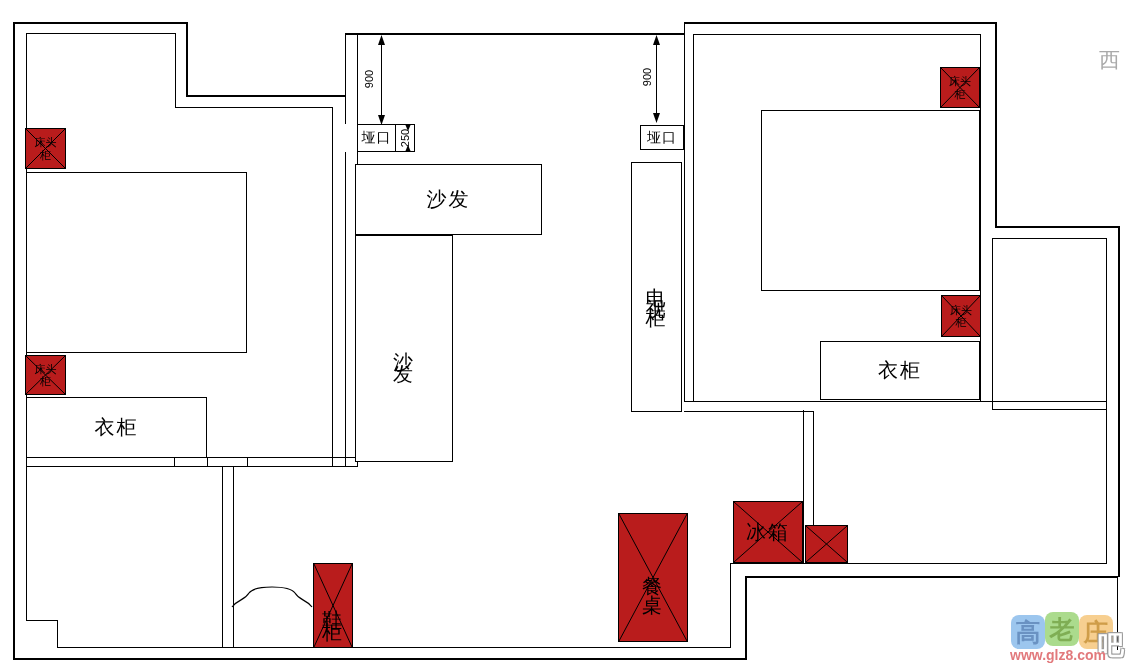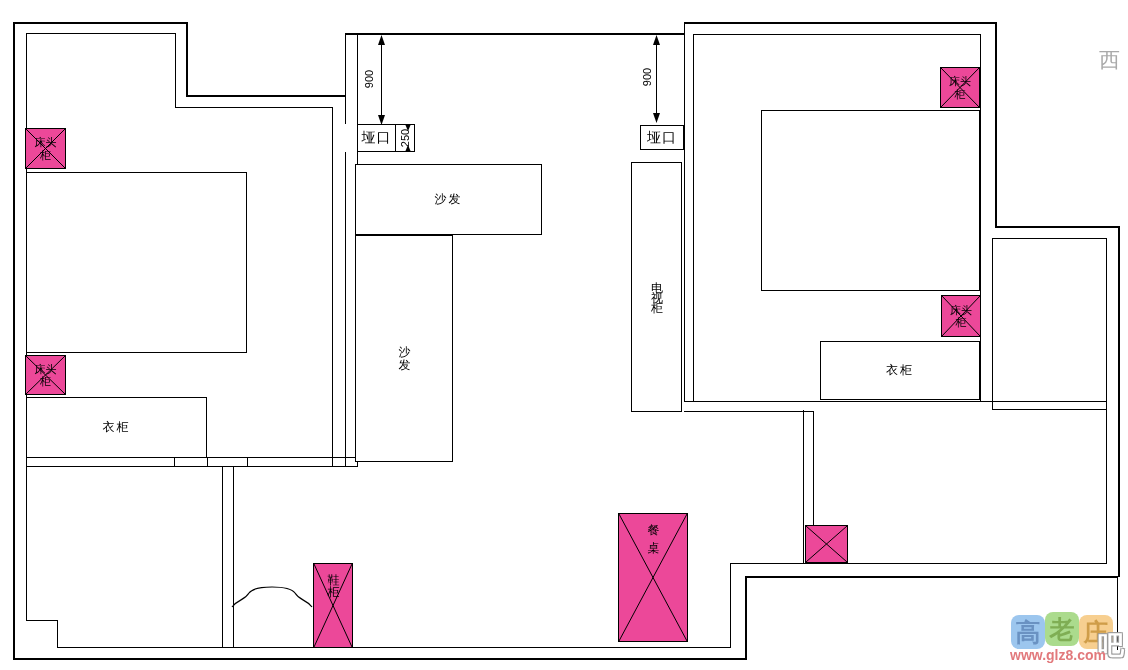--- a/index.html
+++ b/index.html
@@ -3,25 +3,25 @@
 <meta charset="utf-8">
 <style>
   html,body{margin:0;padding:0;background:#fff;}
   #plan{position:relative;width:1128px;height:670px;background:#fff;overflow:hidden;
         font-family:"Liberation Sans","DejaVu Sans",sans-serif;color:#000;}
   .h,.v,.tick{position:absolute;background:#000;}
   .h{height:1px;} .v{width:1px;}
   .h2{height:2px;} .v2{width:2px;}
   .box{position:absolute;border:1px solid #000;box-sizing:border-box;background:#fff;
        display:flex;align-items:center;justify-content:center;}
-  .xbox{position:absolute;border:1px solid #000;box-sizing:border-box;background:#ec4899;
-        display:flex;justify-content:center;}
+  .xbox{position:absolute;border:1px solid #000;box-sizing:border-box;background:#b91c1c;
+        display:flex;align-items:center;justify-content:center;}
   .xsvg{position:absolute;left:0;top:0;width:100%;height:100%;}
   .xsvg line{stroke:#000;stroke-width:1;vector-effect:non-scaling-stroke;}
-  .lbl{font-size:12px;letter-spacing:2px;white-space:nowrap;z-index:3;}
+  .lbl{font-size:20px;letter-spacing:2px;white-space:nowrap;z-index:3;}
   .sm{font-size:14px;letter-spacing:1px;}
   .vt{writing-mode:vertical-rl;text-orientation:upright;white-space:nowrap;z-index:3;}
   .bst{flex-direction:column;font-size:11px;line-height:1.1;text-align:center;}
   .bst span{display:block;z-index:3;}
   .dim{position:absolute;font-size:11px;text-align:center;transform:rotate(-90deg);}
   .dimsvg{position:absolute;}
   .dimsvg line{stroke:#000;stroke-width:1;}
   .dimsvg polygon{fill:#000;}
   .curve{position:absolute;}
   .curve path{fill:none;stroke:#000;stroke-width:1.2;}
@@ -150,20 +150,27 @@
   </div>
 
   <div class="xbox" style="left:618px;top:513px;width:70px;height:129px;">
     <svg class="xsvg" viewBox="0 0 100 100" preserveAspectRatio="none">
         <line x1="0" y1="0" x2="100" y2="100"></line>
         <line x1="100" y1="0" x2="0" y2="100"></line>
       </svg>
     <span class="lbl vt" style="letter-spacing:18px;">餐桌</span>
   </div>
 
+  <div class="xbox" style="left:733px;top:501px;width:70px;height:62px;">
+    <svg class="xsvg" viewBox="0 0 100 100" preserveAspectRatio="none">
+        <line x1="0" y1="0" x2="100" y2="100"></line>
+        <line x1="100" y1="0" x2="0" y2="100"></line>
+      </svg>
+    <span class="lbl">冰箱</span>
+  </div>
 
   <div class="xbox" style="left:805px;top:525px;width:43px;height:38px;">
     <svg class="xsvg" viewBox="0 0 100 100" preserveAspectRatio="none">
         <line x1="0" y1="0" x2="100" y2="100"></line>
         <line x1="100" y1="0" x2="0" y2="100"></line>
       </svg>
   </div>
 
   <div class="xbox" style="left:313px;top:563px;width:40px;height:85px;">
     <svg class="xsvg" viewBox="0 0 100 100" preserveAspectRatio="none">

